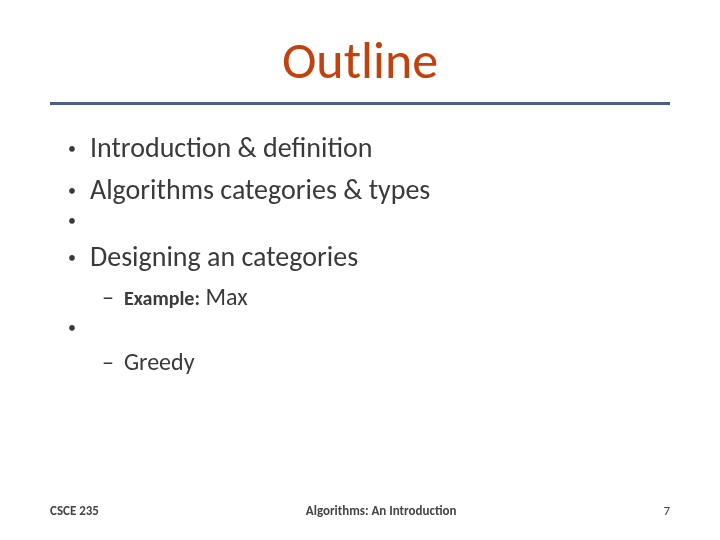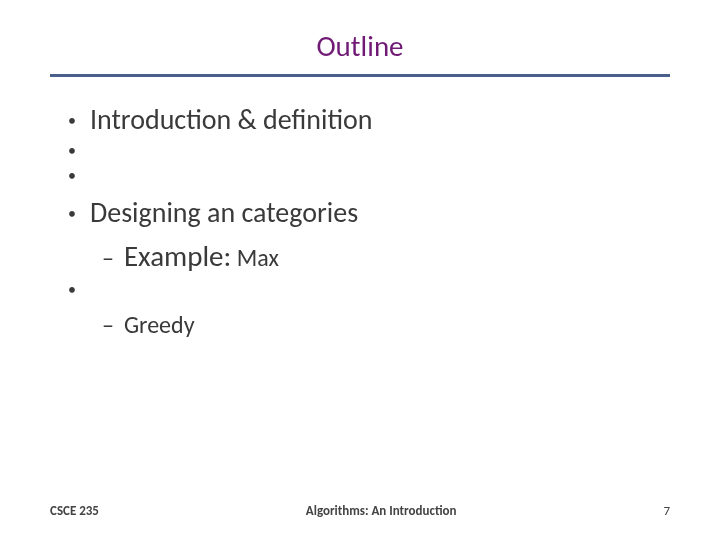--- a/index.html
+++ b/index.html
@@ -16,22 +16,22 @@
       overflow: hidden;
     }
     .slide {
       width: 100%;
       height: 100%;
       padding: 28px 50px 0 50px;
       position: relative;
     }
     .title {
       text-align: center;
-      font-size: 29px;
-      color: #701a75;
+      font-size: 52px;
+      color: #c2410c;
       font-weight: 400;
       margin-bottom: 10px;
     }
     .title-underline {
       border-bottom: 3px solid #4a5f8a;
       margin-bottom: 24px;
     }
     .content {
       padding-left: 18px;
       color: #3a3a3a;
@@ -55,21 +55,22 @@
       align-items: baseline;
       margin-left: 34px;
       font-size: 24px;
       line-height: 1.4;
       margin-bottom: 6px;
     }
     .sub-dash {
       margin-right: 10px;
     }
     .sub-label {
-      font-size: 29px;
+      font-size: 20px;
+      font-weight: bold;
     }
     .sub-value {
       font-size: 24px;
     }
     .footer {
       position: absolute;
       bottom: 22px;
       left: 0;
       width: 100%;
       display: flex;
@@ -99,20 +100,21 @@
   <div class="title">Outline</div>
   <div class="title-underline"></div>
 
   <div class="content">
     <div class="bullet-item">
       <span class="bullet-dot">•</span>
       <span>Introduction &amp; definition</span>
     </div>
     <div class="bullet-item">
       <span class="bullet-dot">•</span>
+      <span>Algorithms categories &amp; types</span>
     </div>
     <div class="bullet-item">
       <span class="bullet-dot">•</span>
     </div>
     <div class="bullet-item">
       <span class="bullet-dot">•</span>
       <span>Designing an categories</span>
     </div>
     <div class="sub-item">
       <span class="sub-dash">–</span>

